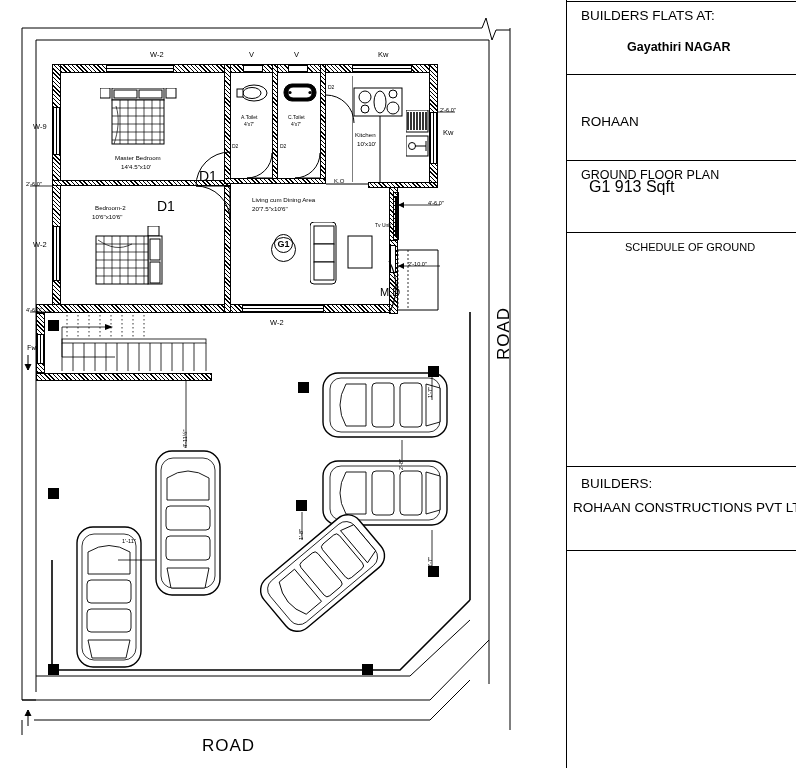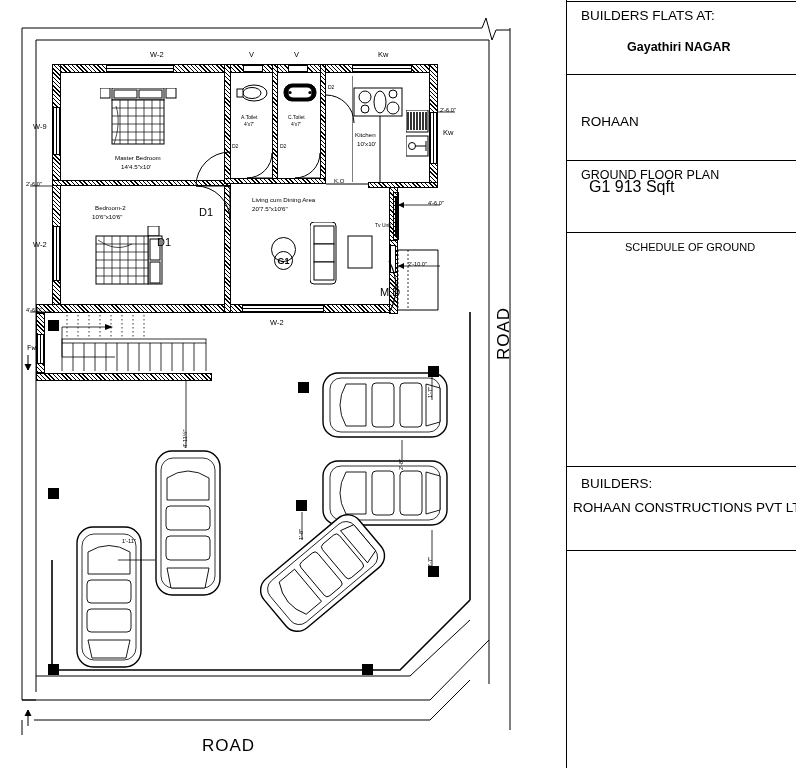--- a/index.html
+++ b/index.html
@@ -24,21 +24,21 @@
   .tb-sep{position:absolute;left:0;width:230px;height:1px;background:#000;}
   .tb-txt{position:absolute;white-space:nowrap;}
   .t15{font-size:13.5px;}
   .t13{font-size:12.5px;}
   .bold{font-weight:bold;}
 
   
   .lbl-room{font-size:6.2px;text-align:center;}
   .lbl-sm{font-size:5px;text-align:center;}
   .lbl-code{font-size:7.5px;}
-  .lbl-code-b{font-size:11px;margin-top:38px;}
+  .lbl-code-b{font-size:14px;}
   .lbl-dim{font-size:5.6px;}
   .lbl-road{font-size:17px;letter-spacing:1px;}
   .lbl-md{font-size:11px;}
   .g1circ{position:absolute;width:25px;height:25px;border:1.6px solid #000;border-radius:50%;
           box-sizing:border-box;}
   .g1circ2{position:absolute;width:19px;height:19px;border:1.3px solid #000;border-radius:50%;
           box-sizing:border-box;display:flex;align-items:center;justify-content:center;
           font-size:9px;font-weight:bold;}
 </style>
 </head>
@@ -390,21 +390,21 @@
   <div class="txt lbl-sm" style="left:241px;top:114px;">A.Toilet</div>
   <div class="txt lbl-sm" style="left:244px;top:121px;">4'x7'</div>
   <div class="txt lbl-sm" style="left:288px;top:114px;">C.Toilet</div>
   <div class="txt lbl-sm" style="left:291px;top:121px;">4'x7'</div>
 
   <div class="txt lbl-sm" style="left:334px;top:178px;font-size:6px;">K.O</div>
   <div class="txt lbl-sm" style="left:375px;top:222px;">Tv Unit</div>
   <div class="txt lbl-md" style="left:380px;top:286px;">M.D</div>
 
   <div class="g1circ" style="left:271px;top:237px;"></div>
-  <div class="g1circ2" style="left:274px;top:251px;">G1</div>
+  <div class="g1circ2" style="left:274px;top:234px;">G1</div>
 
   <div class="txt lbl-dim" style="left:26px;top:181px;">2'-6.0"</div>
   <div class="txt lbl-dim" style="left:26px;top:307px;">4'-6.0"</div>
   <div class="txt lbl-dim" style="left:440px;top:107px;">2'-6.0"</div>
   <div class="txt lbl-dim" style="left:428px;top:200px;">4'-6.0"</div>
   <div class="txt lbl-dim" style="left:408px;top:261px;">2'-10.0"</div>
   <div class="txt lbl-dim rot90" style="left:182px;top:448px;">4'-11½"</div>
   <div class="txt lbl-dim" style="left:122px;top:538px;">1'-11"</div>
   <div class="txt lbl-dim rot90" style="left:398px;top:470px;">2'-8"</div>
   <div class="txt lbl-dim rot90" style="left:298px;top:540px;">1'-8"</div>

